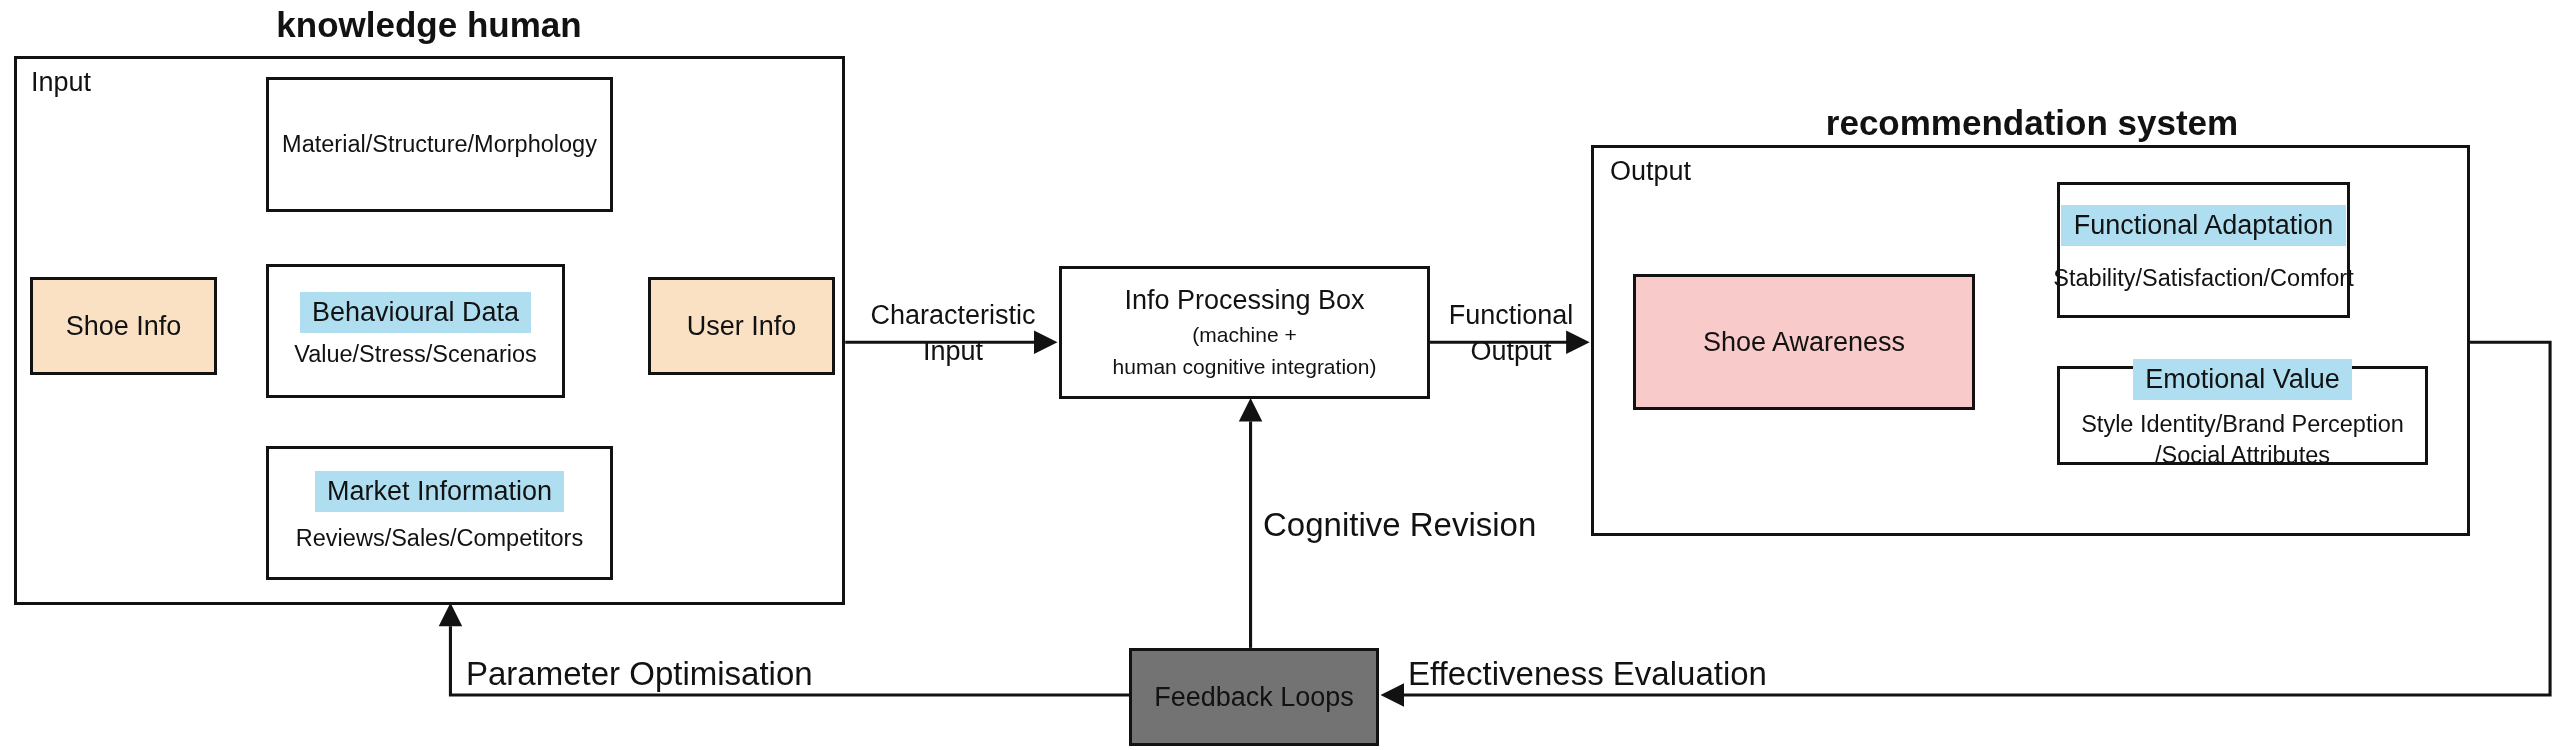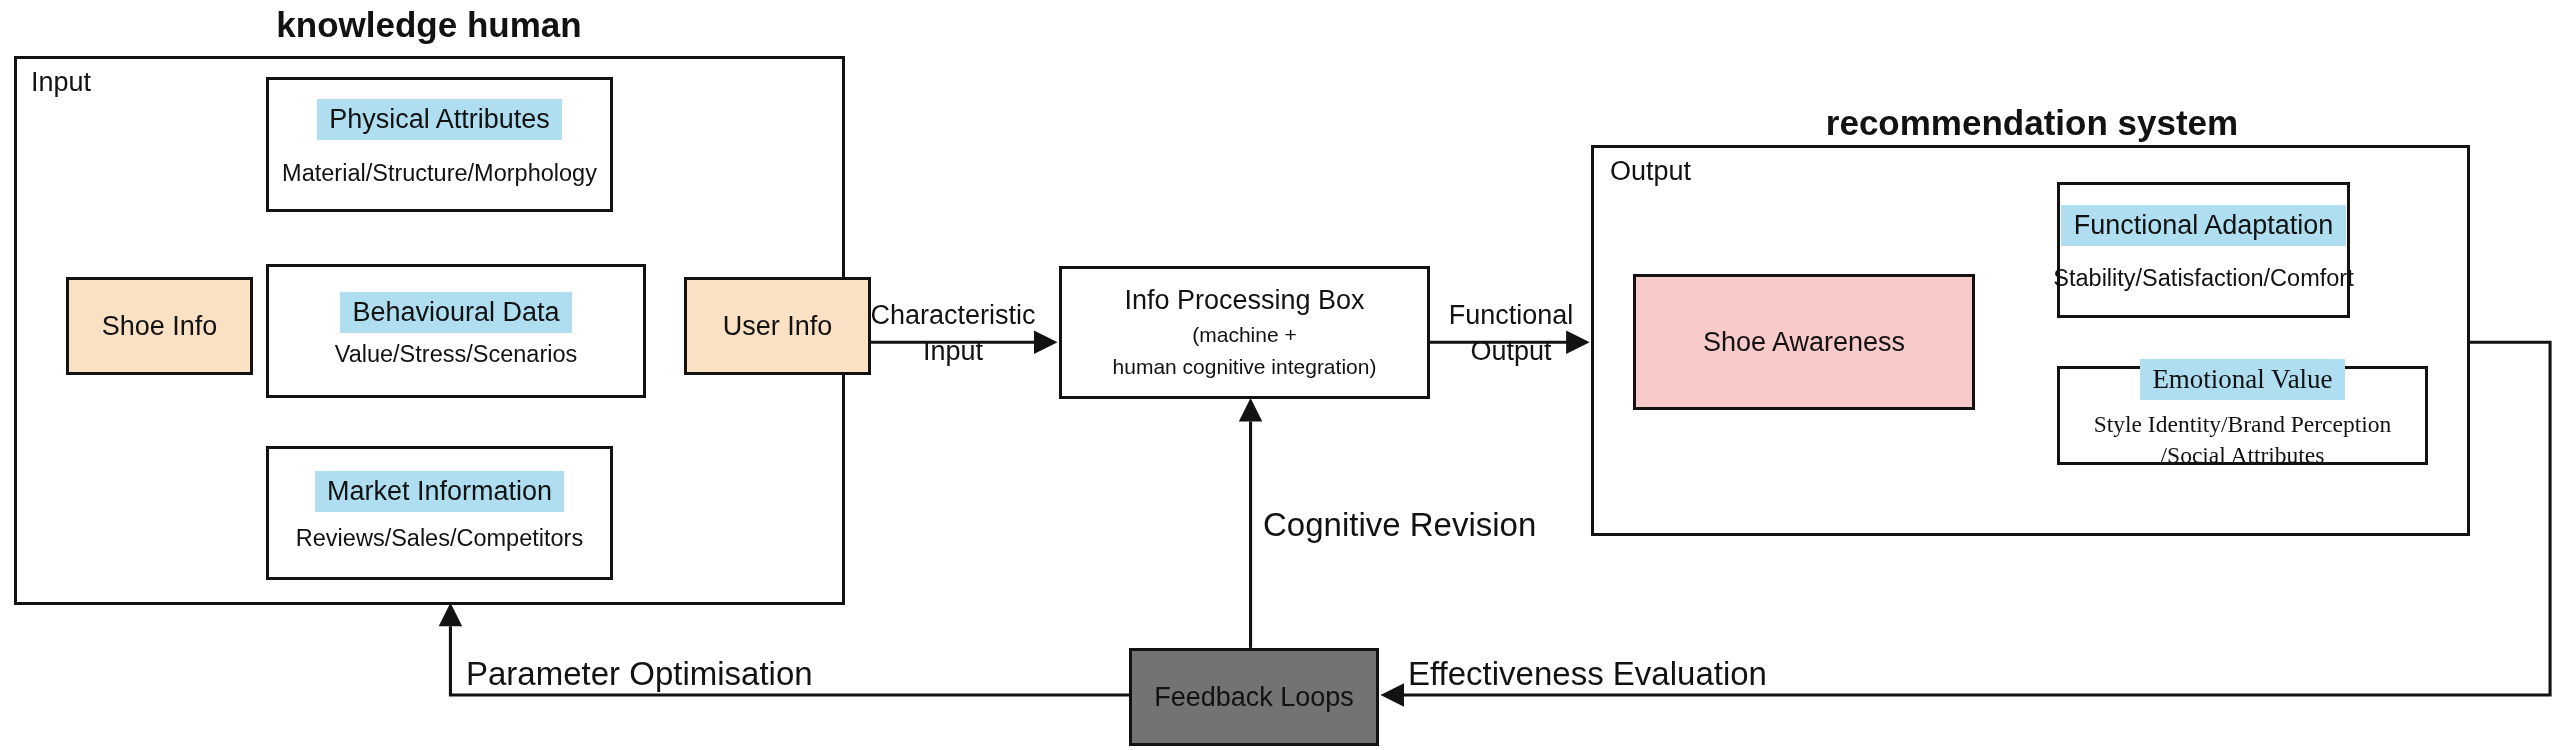--- a/index.html
+++ b/index.html
@@ -4,21 +4,21 @@
 <style>
   html,body{margin:0;padding:0;background:#ffffff;}
   #stage{
     position:relative;width:2576px;height:750px;background:#ffffff;overflow:hidden;
     font-family:"Liberation Sans",sans-serif;color:#121212;
     --peach:#FAE1C4;--blue:#AEDEF0;--pink:#F8CACA;--line:#121212;
   }
   .box{position:absolute;border:3.7px solid var(--line);background:#ffffff;box-sizing:border-box;}
   .fillbox{position:absolute;border:3.7px solid var(--line);box-sizing:border-box;
     display:flex;align-items:center;justify-content:center;text-align:center;font-size:27px;}
-  .peach{background:var(--peach);margin-left:36px;}
+  .peach{background:var(--peach);}
   .pink{background:var(--pink);}
   .node{display:flex;flex-direction:column;align-items:center;justify-content:center;text-align:center;}
   .node .title{font-size:27px;}
   .node .hl{background:var(--blue);padding:5px 12.4px;white-space:nowrap;}
   .node .sub{font-size:23.5px;line-height:1.35;white-space:nowrap;}
   .section-title{position:absolute;transform:translateX(-50%);font-weight:bold;font-size:35px;white-space:nowrap;}
   .corner-label{position:absolute;font-size:27px;}
   .flow-label{position:absolute;text-align:center;font-size:27px;line-height:36px;white-space:nowrap;transform:translateX(-50%);}
   .big-label{position:absolute;font-size:33px;white-space:nowrap;}
   svg.wires{position:absolute;left:0;top:0;}
@@ -62,25 +62,24 @@
   <div class="section-title" style="left:429px;top:5px;">knowledge human</div>
 
   <div class="box" style="left:13.6px;top:56px;width:831px;height:549px;"></div>
   <div class="corner-label" style="left:31px;top:67px;">Input</div>
 
   <div class="fillbox peach" style="left:30px;top:277px;width:187px;height:98px;">
     <span>Shoe Info</span>
   </div>
 
   <div class="box node" style="left:266px;top:77px;width:347px;height:135px;gap:18.6px;">
-    <div class="title hl">Physical Attributes</div>
     <div class="sub">Material/Structure/Morphology</div>
   </div>
 
-  <div class="box node" style="left:266px;top:264px;width:380px;height:134px;gap:6px;">
+  <div class="box node" style="left:266px;top:264px;width:299px;height:134px;gap:6px;">
     <div class="title hl">Behavioural Data</div>
     <div class="sub">Value/Stress/Scenarios</div>
   </div>
 
   <div class="box node" style="left:266px;top:446px;width:347px;height:134px;gap:11px;">
     <div class="title hl">Market Information</div>
     <div class="sub">Reviews/Sales/Competitors</div>
   </div>
 
   <div class="fillbox peach" style="left:648px;top:277px;width:187px;height:98px;">
@@ -110,21 +109,21 @@
 
   <div class="fillbox pink" style="left:1633px;top:274px;width:342px;height:136px;">
     <span>Shoe Awareness</span>
   </div>
 
   <div class="box node" style="left:2057px;top:182px;width:293px;height:136px;gap:17.3px;">
     <div class="title hl">Functional Adaptation</div>
     <div class="sub">Stability/Satisfaction/Comfort</div>
   </div>
 
-  <div class="box node" style="left:2057px;top:366px;width:371px;height:99px;gap:8.7px;font-family:Liberation Serif, serif;">
+  <div class="box node" style="left:2057px;top:366px;width:371px;height:99px;gap:8.7px;">
     <div class="title hl">Emotional Value</div>
     <div class="sub">
       <div>Style Identity/Brand Perception</div>
       <div>/Social Attributes</div>
     </div>
   </div>
 
   <div class="fillbox" style="left:1129px;top:648px;width:250px;height:98px;background:#737373;">
     <span>Feedback Loops</span>
   </div>

